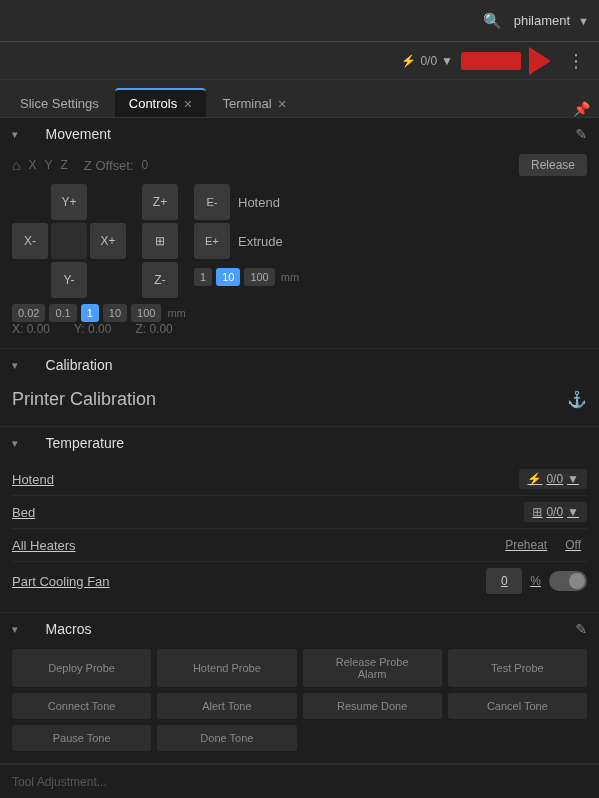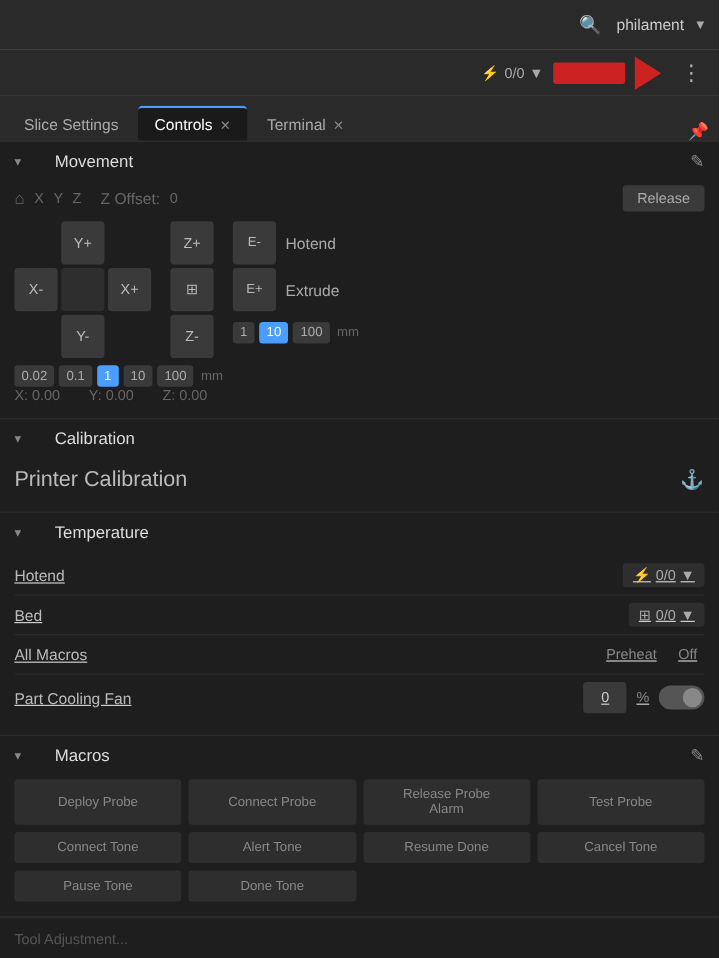--- a/index.html
+++ b/index.html
@@ -555,21 +555,21 @@
         <div class="temp-control">
           <div class="temp-value">
             <span>⊞</span>
             <span>0/0</span>
             <span>▼</span>
           </div>
         </div>
       </div>
 
       <div class="temp-row">
-        <span class="temp-label">All Macros</span>
+        <span class="temp-label">All Heaters</span>
         <div class="temp-control">
           <button class="preheat-btn">Preheat</button>
           <button class="off-btn">Off</button>
         </div>
       </div>
 
       <div class="temp-row">
         <span class="temp-label">Part Cooling Fan</span>
         <div class="fan-control">
           <input class="fan-percent" type="text" value="0" style="">
@@ -585,21 +585,21 @@
 
   <div class="section">
     <div class="section-header">
       <span class="chevron">▾</span>
       <span class="section-title">Macros</span>
       <span class="edit-icon">✎</span>
     </div>
     <div class="macros-content">
       <div class="macros-grid">
         <button class="macro-btn">Deploy Probe</button>
-        <button class="macro-btn">Connect Probe</button>
+        <button class="macro-btn">Hotend Probe</button>
         <button class="macro-btn">Release Probe Alarm</button>
         <button class="macro-btn">Test Probe</button>
         <button class="macro-btn">Connect Tone</button>
         <button class="macro-btn">Alert Tone</button>
         <button class="macro-btn">Resume Done</button>
         <button class="macro-btn">Cancel Tone</button>
         <button class="macro-btn">Pause Tone</button>
         <button class="macro-btn">Done Tone</button>
       </div>
     </div>

